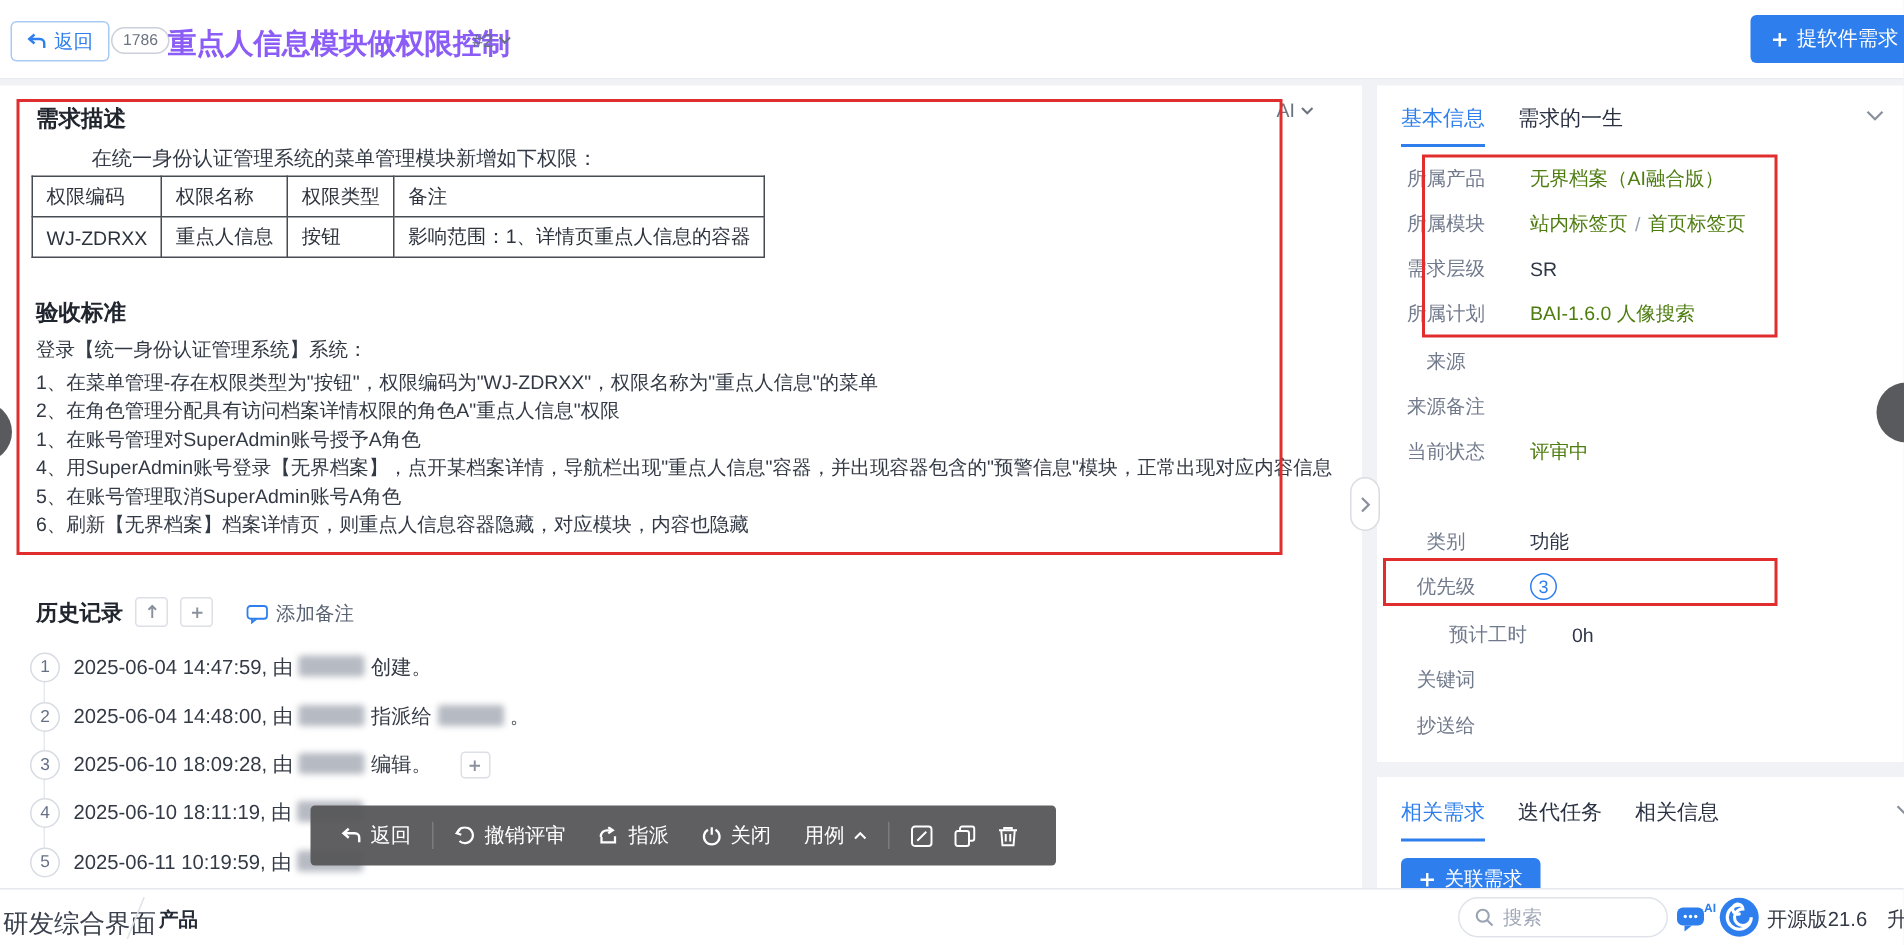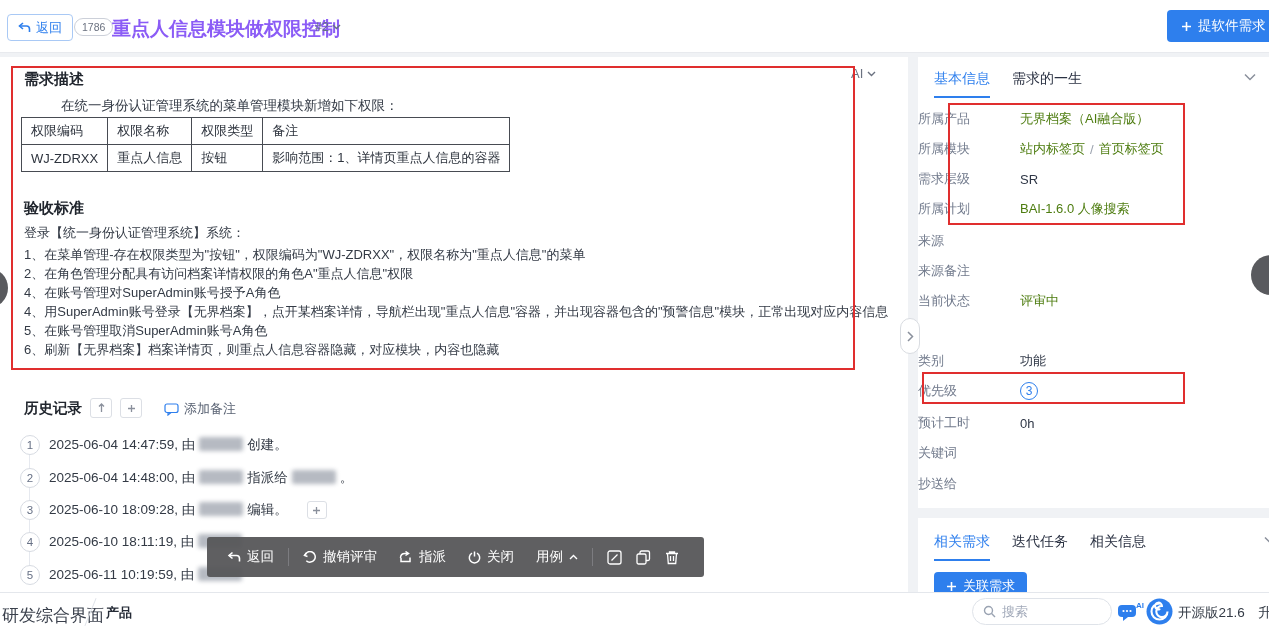--- a/index.html
+++ b/index.html
@@ -64,21 +64,21 @@
   .tb-sep { width:1px; height:18px; background:#7c7c80; margin:0 14px; }
   .tb-gap { width:22px; }
 
   
   .tab-row { position:absolute; left:16px; top:13px; display:flex; gap:22px; font-size:14px; font-weight:normal; }
   .tab { color:#2a3142; cursor:pointer; padding-bottom:8px; }
   .tab.active { color:#2e7fed; border-bottom:2px solid #2e7fed; }
   .collapse-chev { position:absolute; right:13px; top:16px; color:#8a909c; cursor:pointer; }
 
   .f-row { position:absolute; left:0; width:351px; height:20px; display:flex; align-items:center; font-size:13px; }
-  .f-label { width:92px; text-align:left; color:#717a8c; flex:none; }
+  .f-label { width:92px; text-align:center; color:#717a8c; flex:none; }
   .f-value { margin-left:10px; color:#2f3746; }
   .link { color:#4d7c0f; cursor:pointer; }
   .mod-sep { color:#9aa1ad; margin:0 5px; }
   .prio-circle { display:inline-flex; width:18px; height:18px; border:1px solid #2e7fed; border-radius:50%;
     color:#2e7fed; font-size:12px; align-items:center; justify-content:center; }
 
   .link-req-btn { position:absolute; left:16px; top:54px; height:28px; padding:0 12px; background:#2e7fed;
     border:none; border-radius:4px; color:#fff; font-size:13px; display:inline-flex; align-items:center;
     gap:6px; cursor:pointer; }
 
@@ -172,21 +172,21 @@
       <td>影响范围：1、详情页重点人信息的容器</td>
     </tr>
   </tbody>
     </table>
 
   <div class="sec-heading" style="top:142px;">验收标准</div>
   <div class="body-text abs" style="left:24px; top:167px; font-size:13px;">登录【统一身份认证管理系统】系统：</div>
   <div class="acc-list">
     <div>1、在菜单管理-存在权限类型为"按钮"，权限编码为"WJ-ZDRXX"，权限名称为"重点人信息"的菜单</div>
     <div>2、在角色管理分配具有访问档案详情权限的角色A"重点人信息"权限</div>
-    <div>4、在账号管理对SuperAdmin账号授予A角色</div>
+    <div>1、在账号管理对SuperAdmin账号授予A角色</div>
     <div>4、用SuperAdmin账号登录【无界档案】，点开某档案详情，导航栏出现"重点人信息"容器，并出现容器包含的"预警信息"模块，正常出现对应内容信息</div>
     <div>5、在账号管理取消SuperAdmin账号A角色</div>
     <div>6、刷新【无界档案】档案详情页，则重点人信息容器隐藏，对应模块，内容也隐藏</div>
   </div>
 
   <div class="hist-head">
     <span class="hist-title">历史记录</span>
     <span class="mini-btn">
       <svg width="9" height="10" viewBox="0 0 9 10" fill="none" stroke="#8a909c" stroke-width="1.3">
           <path d="M4.5 9 V1.5 M2 3.5 L4.5 1 L7 3.5"></path>
@@ -351,21 +351,21 @@
     <span class="f-value link">评审中</span>
   </div>
   <div class="f-row" style="top:294px;">
     <span class="f-label">类别</span>
     <span class="f-value">功能</span>
   </div>
   <div class="f-row" style="top:324px;">
     <span class="f-label">优先级</span>
     <span class="f-value prio-circle">3</span>
   </div>
-  <div class="f-row" style="top:356px;">
+  <div class="f-row" style="top:356px;padding-left:28px;">
     <span class="f-label">预计工时</span>
     <span class="f-value">0h</span>
   </div>
   <div class="f-row" style="top:386px;">
     <span class="f-label">关键词</span>
     <span class="f-value"></span>
   </div>
   <div class="f-row" style="top:417px;">
     <span class="f-label">抄送给</span>
     <span class="f-value"></span>

